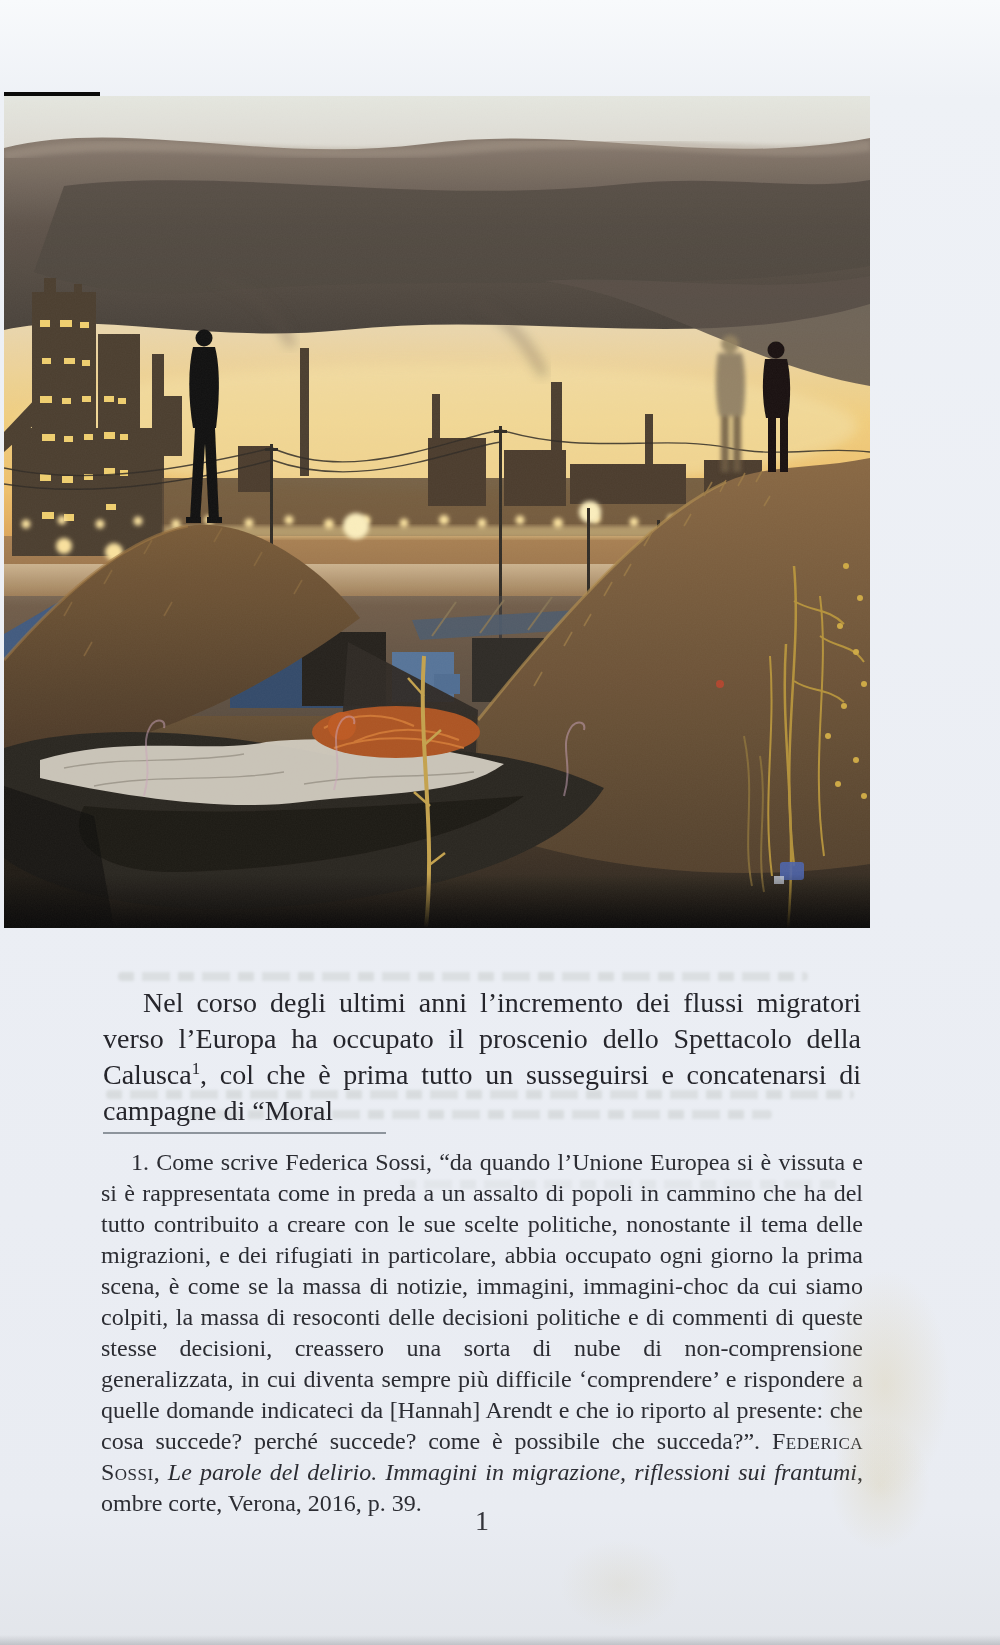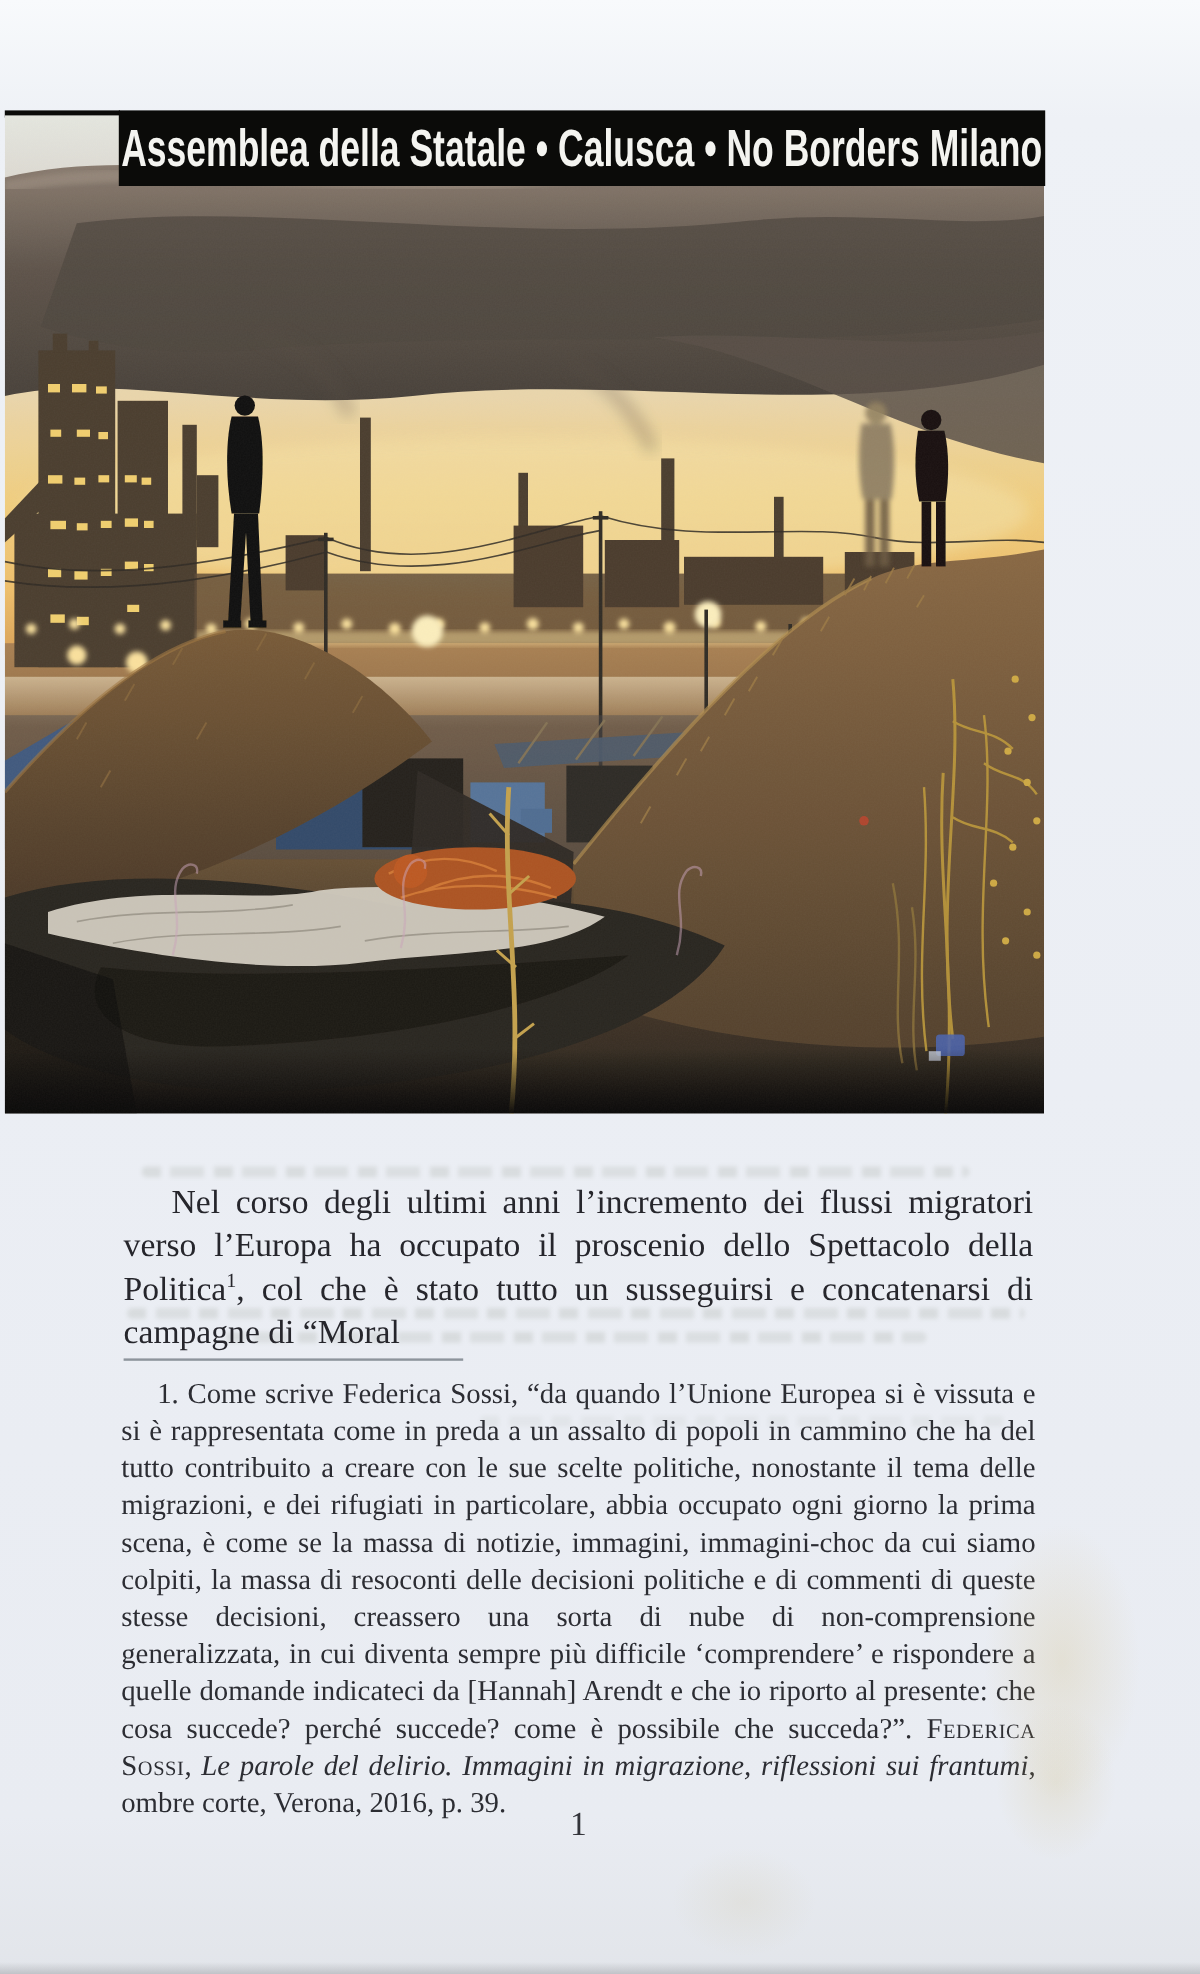--- a/index.html
+++ b/index.html
@@ -362,37 +362,34 @@
           <rect x="776" y="322" width="8" height="54"></rect>
     </g>
 
     <polygon points="0,690 90,720 110,832 0,832" fill="rgba(10,9,8,0.55)"></polygon>
     <rect x="0" y="778" width="866" height="54" fill="url(#botg)"></rect>
 
     <rect x="0" y="0" width="866" height="832" filter="url(#noise)" opacity="0.11"></rect>
   </svg>
   </div>
 
-  <div class="abs band" style="left:99px;top:92px;width:772px;height:63px;">
-    <span class="banner-text">Assemblea della Statale • Calusca • No Borders Milano</span>
-  </div>
 
 
   <div class="abs ghost" style="left:118px;top:972px;width:690px;">
     <div class="row"></div>
   </div>
   <div class="abs ghost" style="left:106px;top:1090px;width:748px;">
     <div class="row"></div>
       <div class="row" style="width:78%;margin-left:11%;"></div>
   </div>
   <div class="abs ghost" style="left:400px;top:1180px;width:440px;opacity:.18;">
     <div class="row"></div>
   </div>
 
-  <p class="abs para" style="left:103px;top:985px;margin:0;"><span class="seg-normal">Nel corso degli ultimi anni l’incremento dei flussi migratori verso l’Europa ha occupato il proscenio dello Spettacolo della Politica</span><sup class="seg-sup">1</sup><span class="seg-normal">, col che è stato tutto un susseguirsi e concatenarsi di campagne di “Moral</span></p>
+  <p class="abs para" style="left:103px;top:985px;margin:0;"><span class="seg-normal">Nel corso degli ultimi anni l’incremento dei flussi migratori verso l’Europa ha occupato il proscenio dello Spettacolo della Calusca</span><sup class="seg-sup">1</sup><span class="seg-normal">, col che è prima tutto un susseguirsi e concatenarsi di campagne di “Moral</span></p>
 
   <div class="abs rule" style="left:103px;top:1132px;width:283px;"></div>
 
   <p class="abs footnote" style="left:101px;top:1147px;margin:0;"><span class="seg-normal">1. Come scrive Federica Sossi, “da quando l’Unione Europea si è vissuta e si è rappresentata come in preda a un assalto di popoli in cammino che ha del tutto contribuito a creare con le sue scelte politiche, nonostante il tema delle migrazioni, e dei rifugiati in particolare, abbia occupato ogni giorno la prima scena, è come se la massa di notizie, immagini, immagini-choc da cui siamo colpiti, la massa di resoconti delle decisioni politiche e di commenti di queste stesse decisioni, creassero una sorta di nube di non-comprensione generalizzata, in cui diventa sempre più difficile ‘comprendere’ e rispondere a quelle domande indicateci da [Hannah] Arendt e che io riporto al presente: che cosa succede? perché succede? come è possibile che succeda?”. </span><span class="seg-smallcaps">Federica Sossi</span><span class="seg-normal">, </span><span class="seg-italic">Le parole del delirio. Immagini in migrazione, riflessioni sui frantumi</span><span class="seg-normal">, ombre corte, Verona, 2016, p. 39.</span></p>
 
   <div class="abs pagenum" style="left:103px;top:1505px;">1</div>
 
   <div class="abs stain" style="left:820px;top:1270px;width:130px;height:230px;background:radial-gradient(closest-side,rgba(205,180,110,.22),rgba(205,180,110,0));"></div>
   <div class="abs stain" style="left:830px;top:1420px;width:100px;height:130px;background:radial-gradient(closest-side,rgba(200,175,100,.18),rgba(200,175,100,0));"></div>
   <div class="abs stain" style="left:560px;top:1540px;width:120px;height:90px;background:radial-gradient(closest-side,rgba(190,170,110,.12),rgba(190,170,110,0));"></div>

